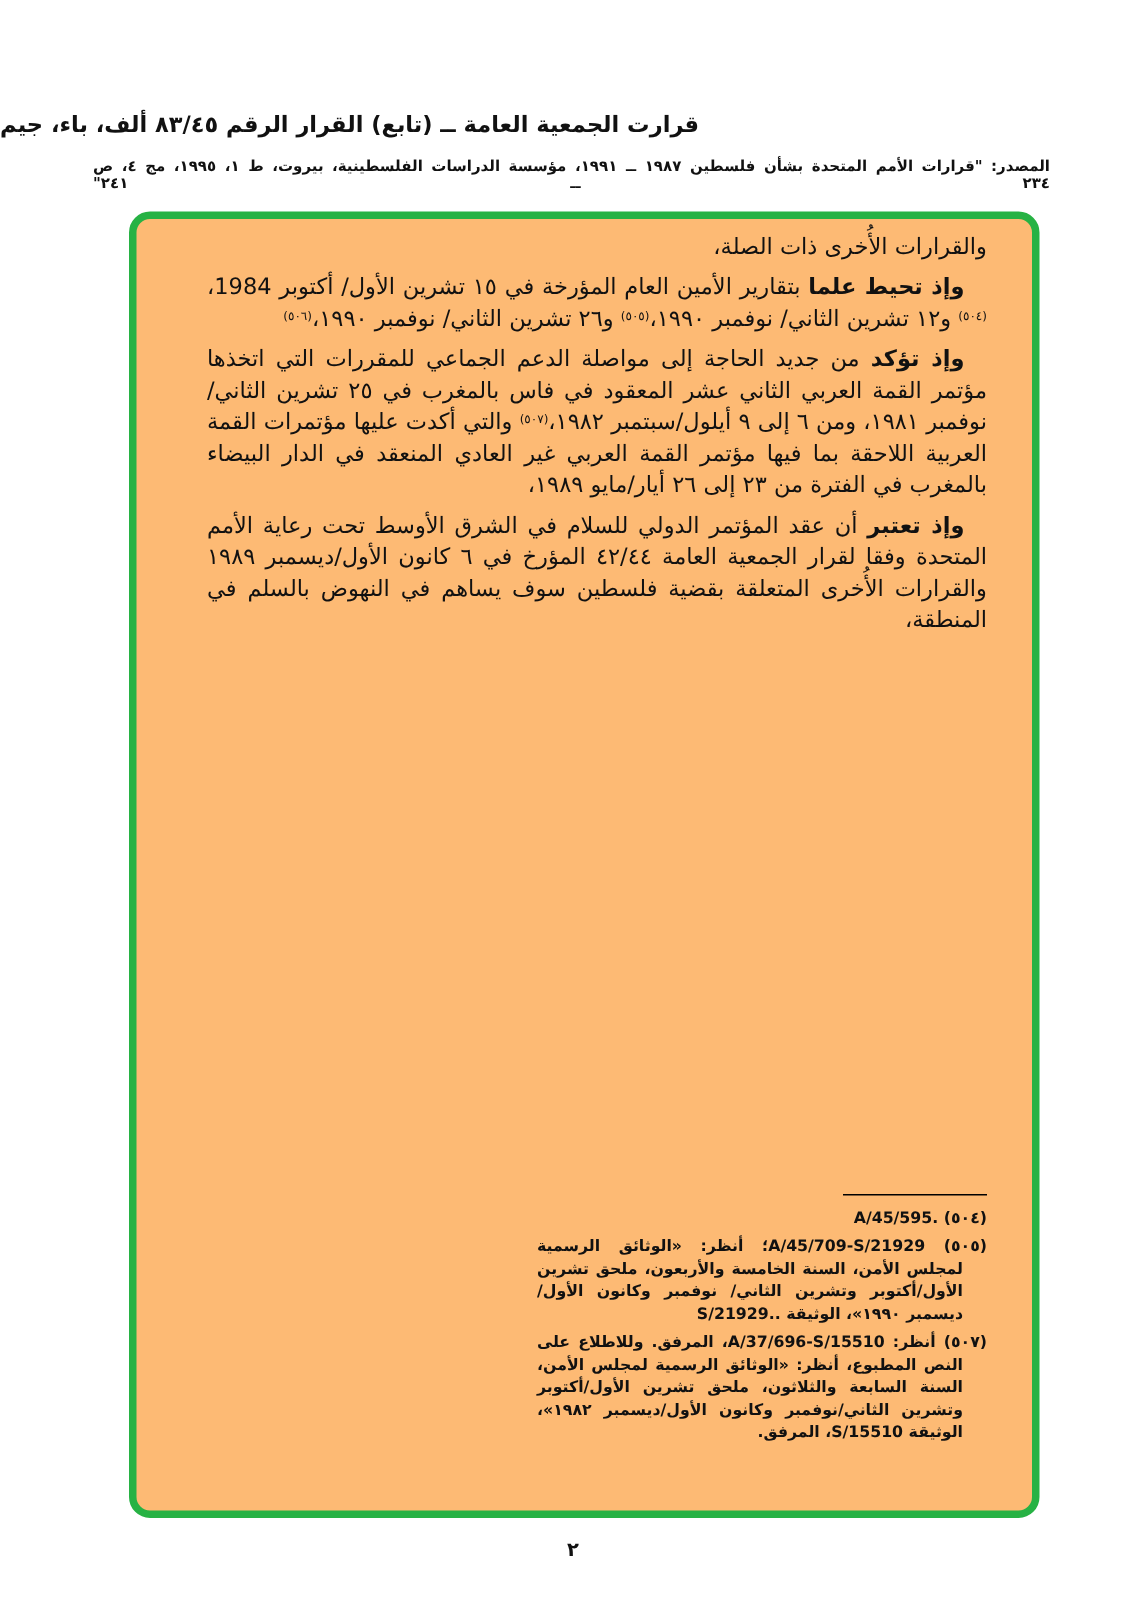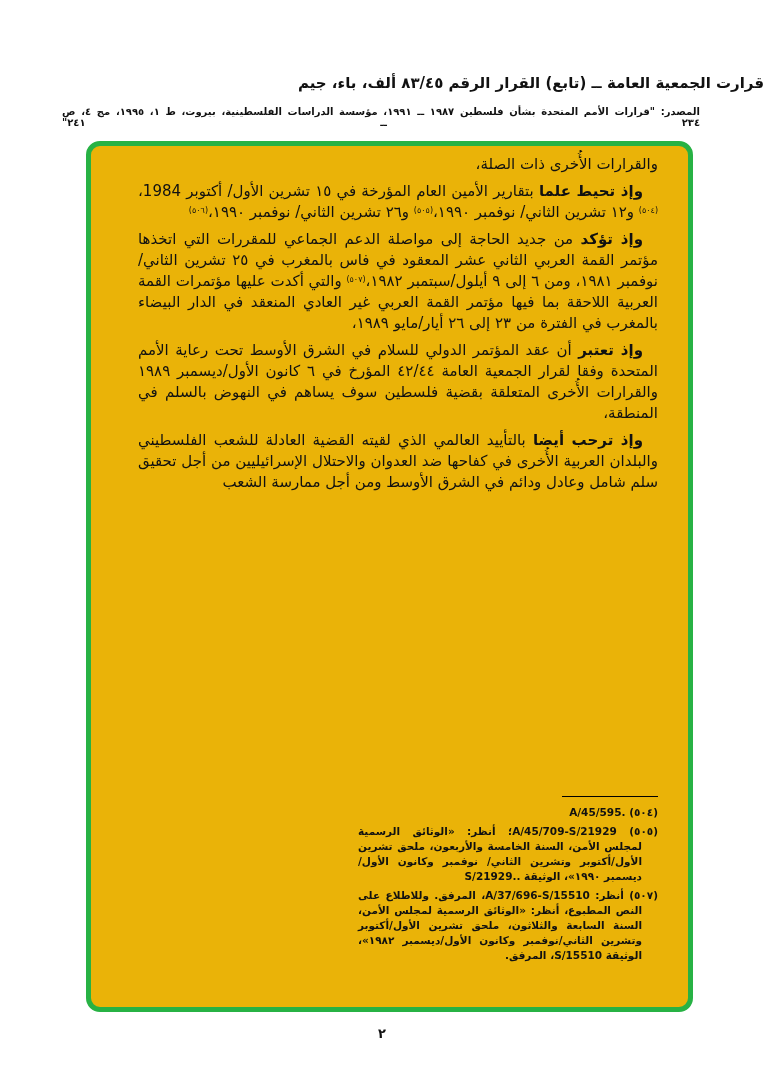--- a/index.html
+++ b/index.html
@@ -1,32 +1,32 @@
 <!DOCTYPE html>
 <html lang="ar"><head>
 <meta charset="utf-8">
 <style>
   html,body{margin:0;padding:0;}
   body{
     width:764px;height:1082px;background:#ffffff;color:#111111;
     font-family:"DejaVu Sans", sans-serif;position:relative;overflow:hidden;
   }
   .doc-title{
-    position:absolute;top:74px;left:0;right:0;text-align:right;
+    position:absolute;top:74px;left:0;right:0;text-align:left;
     direction:rtl;font-size:15px;font-weight:700;letter-spacing:.2px;
   }
   .source-line{
     position:absolute;top:106px;left:62px;right:64px;
     direction:rtl;font-size:10px;font-weight:700;
     text-align:justify;text-align-last:justify;word-spacing:1px;
   }
   .frame{
     position:absolute;left:86px;top:141px;width:607px;height:871px;
     box-sizing:border-box;border:5px solid #27b244;border-radius:14px;
-    background:#eab308;
+    background:#fdba74;
   }
   .body-text{
     position:absolute;top:8px;right:30px;width:520px;
     direction:rtl;text-align:justify;font-size:15px;line-height:21px;
   }
   .body-text p{margin:0 0 6px 0;text-indent:15px;}
   .body-text p.no-indent{text-indent:0;}
   .lead{font-weight:700;}
   .fnref{font-size:8px;line-height:0;vertical-align:4px;letter-spacing:0;}
   .latin{unicode-bidi:isolate;}
@@ -48,21 +48,20 @@
 <div class="doc-title">قرارت الجمعية العامة ــ (تابع) القرار الرقم ٨٣/٤٥ ألف، باء، جيم</div>
 
 <div class="source-line">المصدر: "قرارات الأمم المتحدة بشأن فلسطين ١٩٨٧ ــ ١٩٩١، مؤسسة الدراسات الفلسطينية، بيروت، ط ١، ١٩٩٥، مج ٤، ص ٢٣٤ ــ ٢٤١"</div>
 
 <div class="frame">
   <div class="body-text">
       <p class="para no-indent"><span>والقرارات الأُخرى ذات الصلة،</span></p>
       <p class="para"><span class="lead">وإذ تحيط علما</span><span> بتقارير الأمين العام المؤرخة في ١٥ تشرين الأول/ أكتوبر 1984،</span><sup class="fnref">(٥٠٤)</sup><span> و١٢ تشرين الثاني/ نوفمبر ١٩٩٠،</span><sup class="fnref">(٥٠٥)</sup><span> و٢٦ تشرين الثاني/ نوفمبر ١٩٩٠،</span><sup class="fnref">(٥٠٦)</sup></p>
       <p class="para"><span class="lead">وإذ تؤكد</span><span> من جديد الحاجة إلى مواصلة الدعم الجماعي للمقررات التي اتخذها مؤتمر القمة العربي الثاني عشر المعقود في فاس بالمغرب في ٢٥ تشرين الثاني/نوفمبر ١٩٨١، ومن ٦ إلى ٩ أيلول/سبتمبر ١٩٨٢،</span><sup class="fnref">(٥٠٧)</sup><span> والتي أكدت عليها مؤتمرات القمة العربية اللاحقة بما فيها مؤتمر القمة العربي غير العادي المنعقد في الدار البيضاء بالمغرب في الفترة من ٢٣ إلى ٢٦ أيار/مايو ١٩٨٩،</span></p>
       <p class="para"><span class="lead">وإذ تعتبر</span><span> أن عقد المؤتمر الدولي للسلام في الشرق الأوسط تحت رعاية الأمم المتحدة وفقا لقرار الجمعية العامة ٤٢/٤٤ المؤرخ في ٦ كانون الأول/ديسمبر ١٩٨٩ والقرارات الأُخرى المتعلقة بقضية فلسطين سوف يساهم في النهوض بالسلم في المنطقة،</span></p>
-      <p class="para"><span class="lead">وإذ ترحب أيضا</span><span> بالتأييد العالمي الذي لقيته القضية العادلة للشعب الفلسطيني والبلدان العربية الأُخرى في كفاحها ضد العدوان والاحتلال الإسرائيليين من أجل تحقيق سلم شامل وعادل ودائم في الشرق الأوسط ومن أجل ممارسة الشعب</span></p>
     </div>
   <div class="footnotes">
     <div class="fn-rule"></div>
     <div>
         <div class="footnote"><span class="fn-marker">(٥٠٤)</span> <span class="latin" dir="ltr">A/45/595.</span></div>
         <div class="footnote"><span class="fn-marker">(٥٠٥)</span> <span class="latin" dir="ltr">A/45/709-S/21929</span><span>؛ أنظر: «الوثائق الرسمية لمجلس الأمن، السنة الخامسة والأربعون، ملحق تشرين الأول/أكتوبر وتشرين الثاني/ نوفمبر وكانون الأول/ديسمبر ١٩٩٠»، الوثيقة </span><span class="latin" dir="ltr">S/21929..</span></div>
         <div class="footnote"><span class="fn-marker">(٥٠٧)</span> <span>أنظر: </span><span class="latin" dir="ltr">A/37/696-S/15510</span><span>، المرفق. وللاطلاع على النص المطبوع، أنظر: «الوثائق الرسمية لمجلس الأمن، السنة السابعة والثلاثون، ملحق تشرين الأول/أكتوبر وتشرين الثاني/نوفمبر وكانون الأول/ديسمبر ١٩٨٢»، الوثيقة </span><span class="latin" dir="ltr">S/15510</span><span>، المرفق.</span></div>
       </div>
   </div>
 </div>

